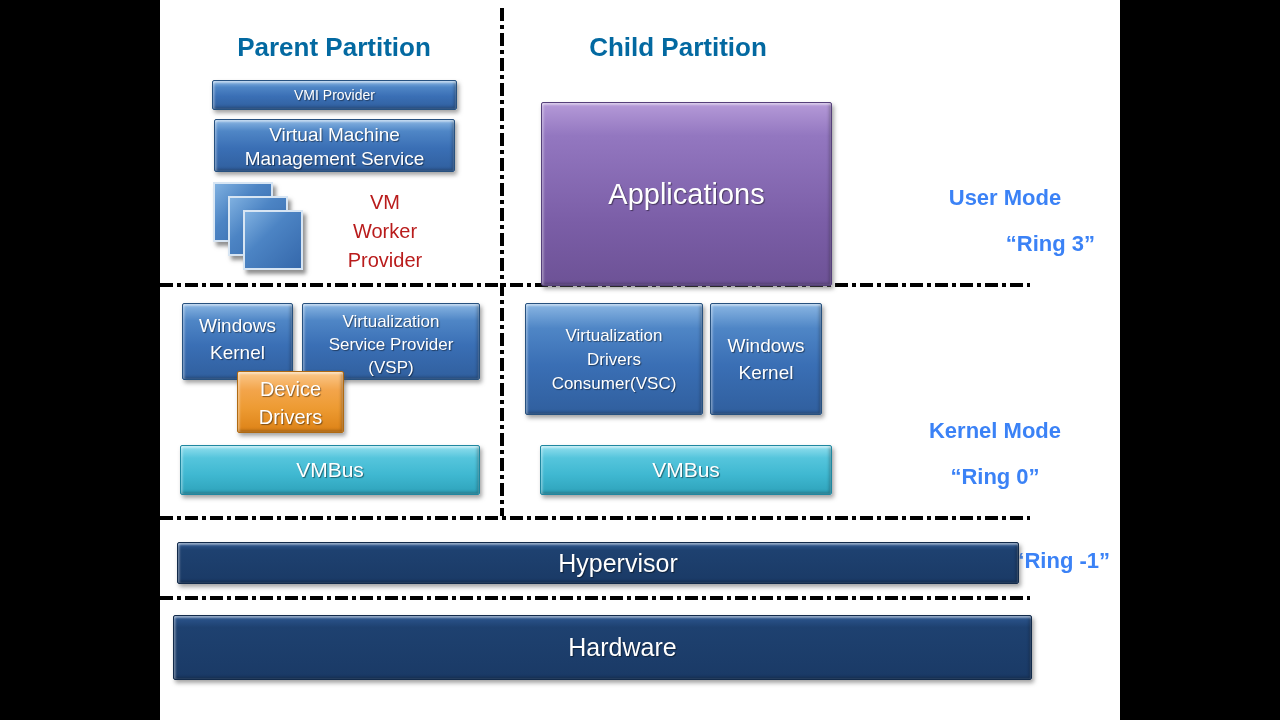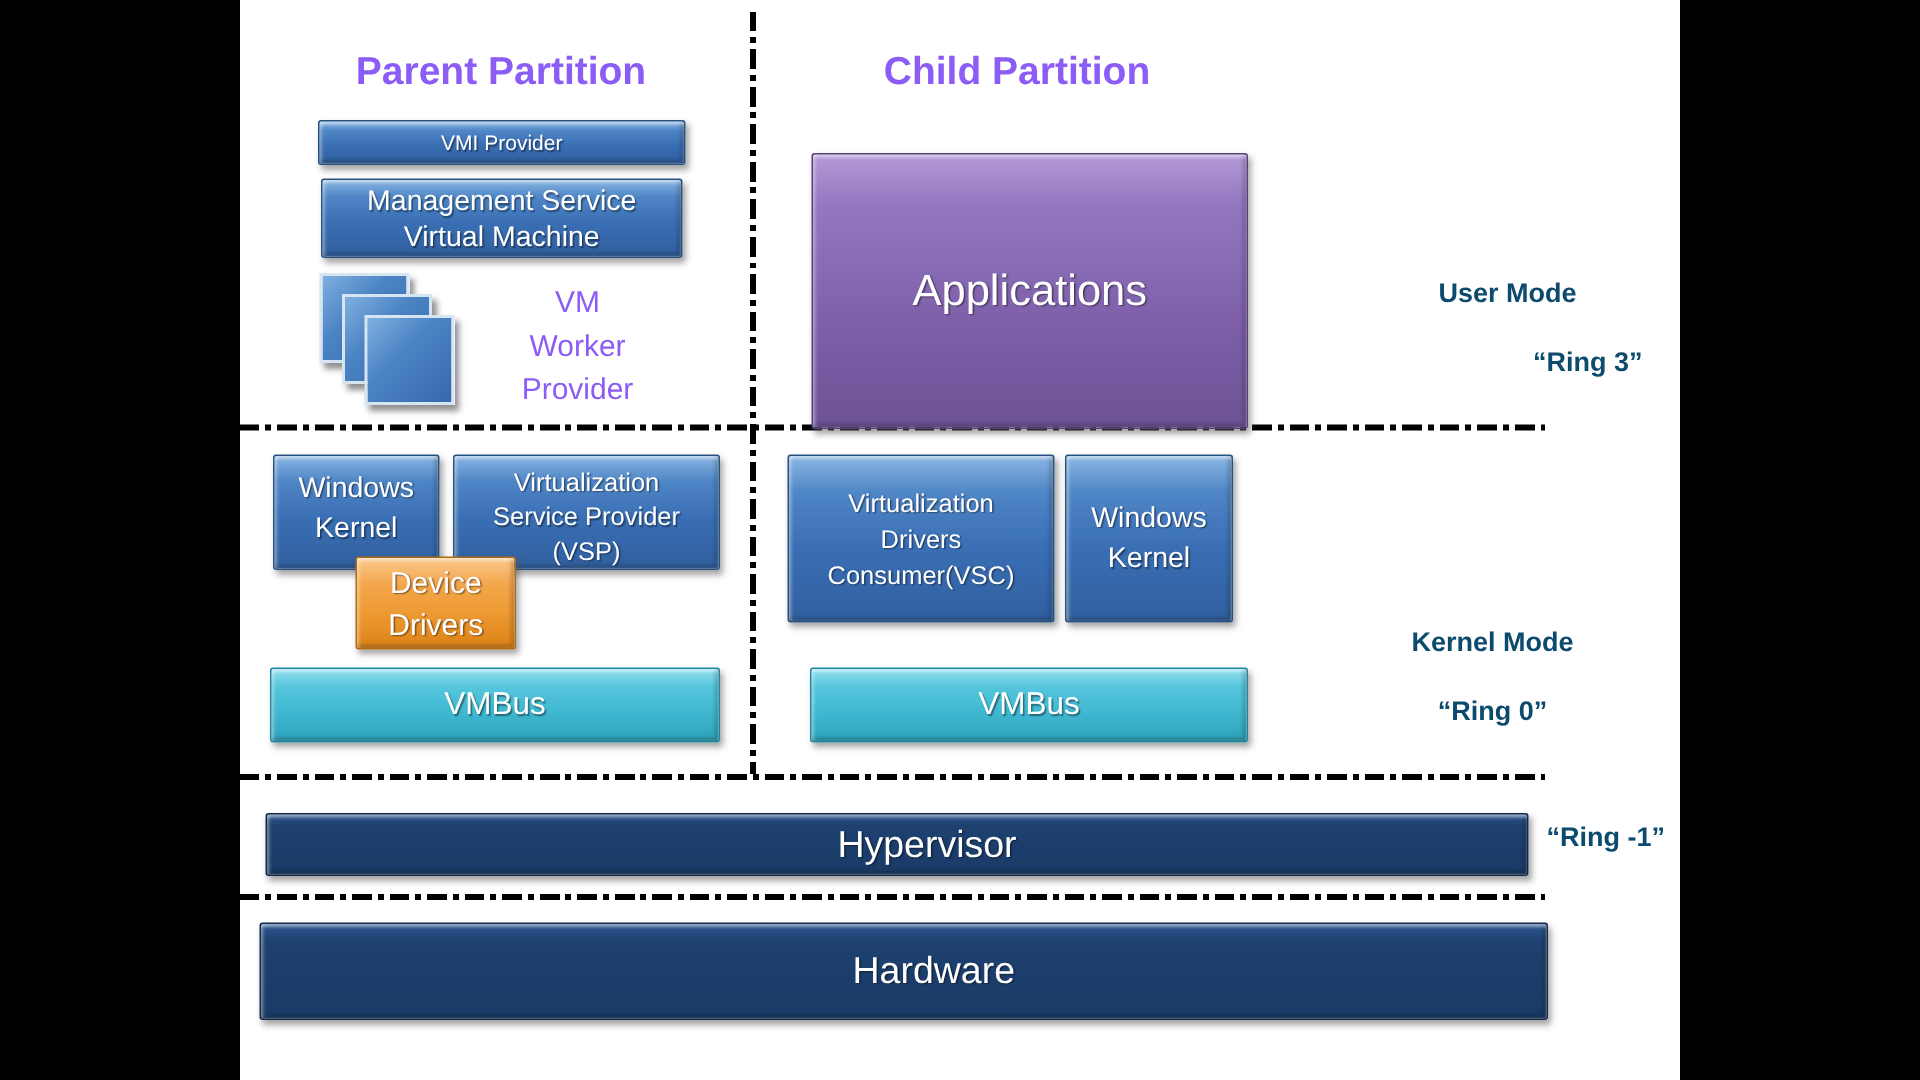--- a/index.html
+++ b/index.html
@@ -3,21 +3,21 @@
 <meta charset="utf-8">
 <style>
   html,body{margin:0;padding:0;background:#000;}
   .stage{position:relative;width:1280px;height:720px;background:#000;overflow:hidden;
          font-family:"Liberation Sans",sans-serif;}
   .letterbox{position:absolute;top:0;height:720px;background:#000;}
   .letterbox.left{left:0;width:160px;}
   .letterbox.right{left:1120px;width:160px;}
   .content{position:absolute;left:160px;top:0;width:960px;height:720px;background:#ffffff;}
 
-  .heading{position:absolute;font-size:26px;font-weight:bold;color:#8b5cf6;text-align:center;}
+  .heading{position:absolute;font-size:26px;font-weight:bold;color:#0369a1;text-align:center;}
 
   
   .vline{position:absolute;width:4px;
     background:repeating-linear-gradient(to bottom,#000 0 13px,transparent 13px 17px,#000 17px 21px,transparent 21px 25px);}
   .hline{position:absolute;height:4px;
     background:repeating-linear-gradient(to right,#000 0 13px,transparent 13px 17px,#000 17px 21px,transparent 21px 25px);}
 
   .box{position:absolute;color:#fff;text-align:center;border-radius:2px;
        text-shadow:1px 1px 1px rgba(0,0,0,0.45);
        box-shadow:2px 3px 4px rgba(90,90,90,0.55),
@@ -34,23 +34,23 @@
         border:1px solid #1f87a0;}
   .navy{background:linear-gradient(180deg,#2d5791 0%,#1e4170 18%,#1a3a66 100%);
         border:1px solid #122a4a;padding-left:40px;}
   .box .ln{display:block;}
 
   .worker-square{position:absolute;width:56px;height:56px;
        background:linear-gradient(135deg,#7fb0e0 0%,#4c84c4 40%,#3568ab 100%);
        border:2px solid #d7e5f3;
        box-shadow:3px 4px 4px rgba(70,70,70,0.6);}
 
-  .mode-label{position:absolute;font-size:18px;font-weight:bold;color:#0c4a6e;white-space:nowrap;}
+  .mode-label{position:absolute;font-size:22px;font-weight:bold;color:#3b82f6;white-space:nowrap;}
 
-  .plain-label{position:absolute;font-size:20px;color:#8b5cf6;text-align:center;line-height:29px;}
+  .plain-label{position:absolute;font-size:20px;color:#b91c1c;text-align:center;line-height:29px;}
 </style>
 </head>
 <body>
 
 <div class="stage">
   <div class="letterbox left"></div>
   <div class="letterbox right"></div>
 
   <div class="content">
 
@@ -58,22 +58,22 @@
     <div class="heading" style="left:398px;top:32px;width:240px;">Child Partition</div>
 
     <div class="vline" style="left:340px;top:8px;height:508px;"></div>
     <div class="hline" style="left:0;top:283px;width:870px;"></div>
     <div class="hline" style="left:0;top:516px;width:870px;"></div>
     <div class="hline" style="left:0;top:596px;width:870px;"></div>
 
     <div class="box blue" style="left:52px;top:80px;width:243px;height:28px;font-size:14px;line-height:28px;">VMI Provider</div>
 
     <div class="box blue" style="left:54px;top:119px;width:241px;height:53px;font-size:19px;line-height:24px;padding-top:3px;box-sizing:border-box;">
+      <span class="ln">Virtual Machine</span>
       <span class="ln">Management Service</span>
-      <span class="ln">Virtual Machine</span>
     </div>
 
     <div>
       <div class="worker-square" style="left:53px;top:182px;"></div>
       <div class="worker-square" style="left:68px;top:196px;"></div>
       <div class="worker-square" style="left:83px;top:210px;"></div>
     </div>
 
     <div class="plain-label" style="left:150px;top:188px;width:150px;">
       <span class="ln" style="display:block;">VM</span>

